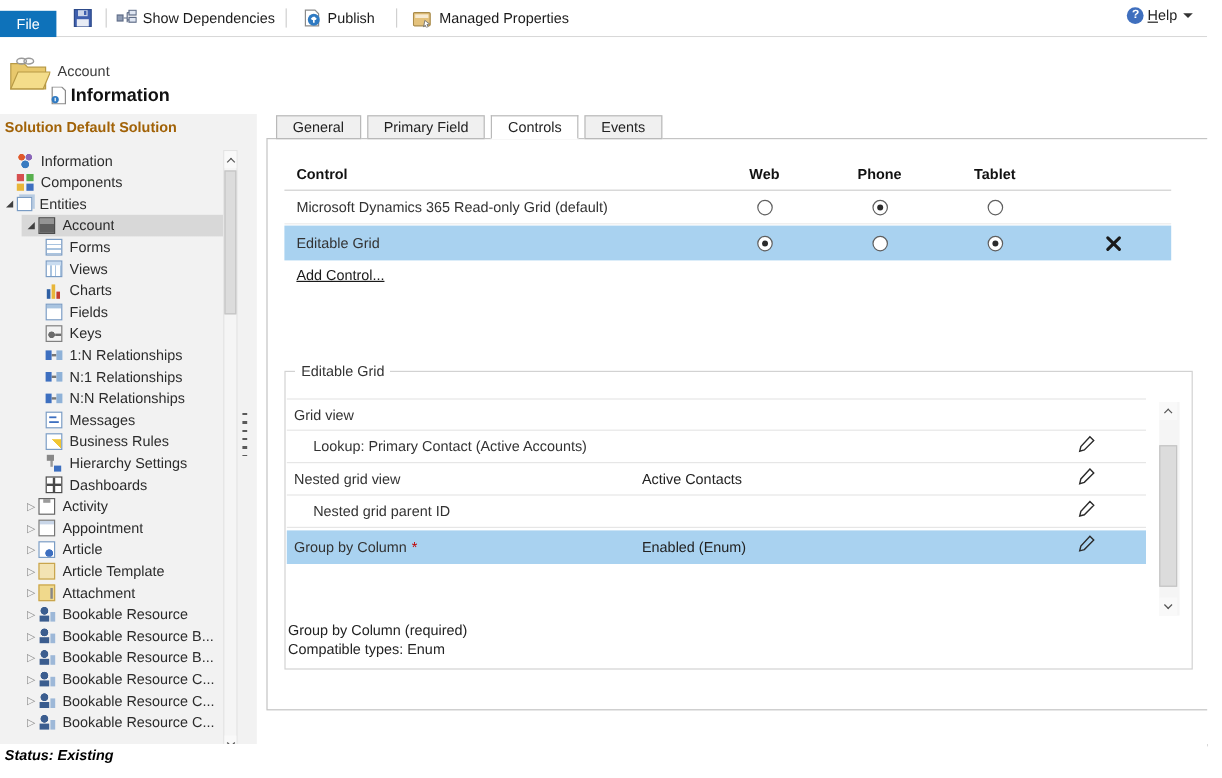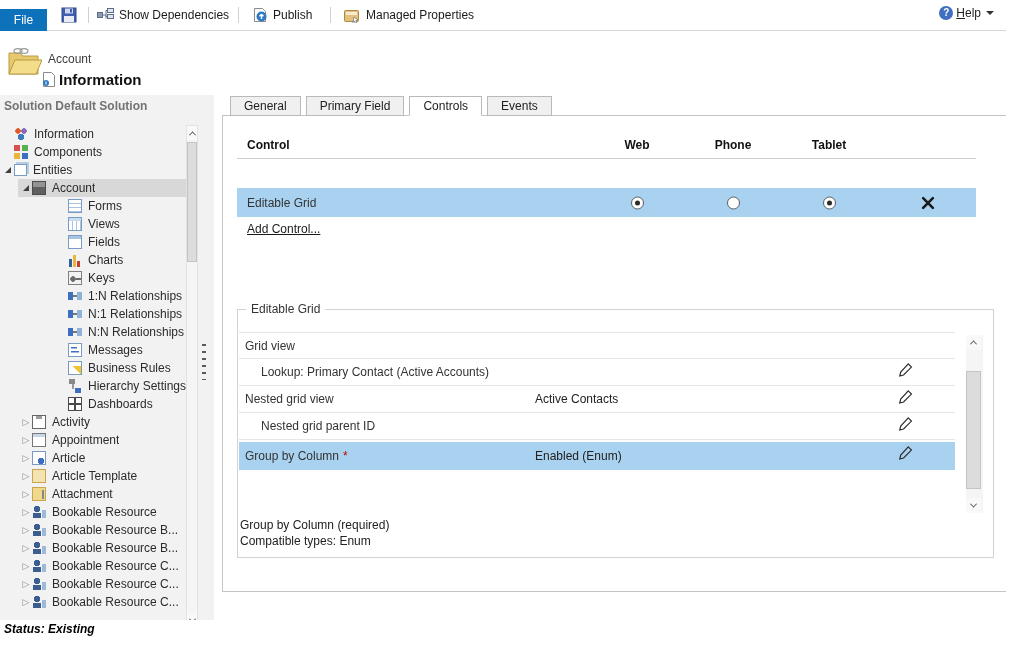--- a/index.html
+++ b/index.html
@@ -21,26 +21,26 @@
 
   
   .pagehead { position:absolute; left:0; top:31px; width:100%; height:64px; background:#fff; }
   .folder-ic { position:absolute; left:6px; top:14px; }
   .entity-name { position:absolute; left:48px; top:21px; color:#3b3b3b; }
   .title-row { position:absolute; left:42px; top:40px; display:flex; align-items:center; gap:4px; }
   .ptitle { font-size:15px; font-weight:bold; color:#111; }
 
   
   .sidebar { position:absolute; left:0; top:95px; width:214px; height:535px; background:#f2f2f2; }
-  .sb-title { position:absolute; left:4px; top:4px; font-weight:bold; color:#737373; }
+  .sb-title { position:absolute; left:4px; top:4px; font-weight:bold; color:#a16207; }
   .tree { position:absolute; left:0; top:30px; width:186px; height:505px; overflow:hidden; }
   .titem { height:18px; display:flex; align-items:center; white-space:nowrap; color:#2b2b2b; }
   .titem.lv0 { padding-left:2px; }
   .titem.lv1 { padding-left:20px; }
-  .titem.lv2 { padding-left:56px;text-align:center; }
+  .titem.lv2 { padding-left:26px;text-align:center; }
   .titem.sel { background:linear-gradient(#d8d8d8,#d8d8d8) no-repeat 18px 0 / 168px 100%; }
   .exp { width:12px; flex:none; display:inline-flex; align-items:center; justify-content:center; font-size:9px; color:#8a8a8a; }
   .exp.open::before { content:""; width:0; height:0; border-right:6px solid #404040; border-top:6px solid transparent; }
   .exp.closed::before { content:"\25B7"; }
   .lbl { margin-left:1px; overflow:hidden; text-overflow:clip; }
 
   .ic { width:14px; height:14px; margin-right:5px; flex:none; display:inline-block; background:#fff; border:1px solid #7a9cc4; }
   .ic-information { border:none; background:radial-gradient(circle at 4px 4px,#e05a2b 2.5px,transparent 3px),radial-gradient(circle at 10px 4px,#8a66b8 2.5px,transparent 3px),radial-gradient(circle at 7px 10px,#3a7bc0 3px,transparent 3.5px); }
   .ic-components { border:none; background:linear-gradient(#d65050,#d65050),linear-gradient(#58b04e,#58b04e),linear-gradient(#e8b63a,#e8b63a),linear-gradient(#3d6fc0,#3d6fc0); background-size:6px 6px; background-position:0 0,8px 0,0 8px,8px 8px; background-repeat:no-repeat; }
   .ic-entities { width:13px; height:12px; box-shadow:2px -2px 0 0 #b8cce2; }
@@ -216,27 +216,27 @@
           <span class="ic ic-forms"></span>
           <span class="lbl">Forms</span>
         </div>
       <div class="titem lv2">
           <span class="exp"></span>
           <span class="ic ic-views"></span>
           <span class="lbl">Views</span>
         </div>
       <div class="titem lv2">
           <span class="exp"></span>
+          <span class="ic ic-charts"></span>
+          <span class="lbl">Charts</span>
+        </div>
+      <div class="titem lv2">
+          <span class="exp"></span>
           <span class="ic ic-fields"></span>
           <span class="lbl">Fields</span>
-        </div>
-      <div class="titem lv2">
-          <span class="exp"></span>
-          <span class="ic ic-charts"></span>
-          <span class="lbl">Charts</span>
         </div>
       <div class="titem lv2">
           <span class="exp"></span>
           <span class="ic ic-keys"></span>
           <span class="lbl">Keys</span>
         </div>
       <div class="titem lv2">
           <span class="exp"></span>
           <span class="ic ic-rel"></span>
           <span class="lbl">1:N Relationships</span>
@@ -345,20 +345,26 @@
     <div class="tab active">Controls</div>
     <div class="tab">Events</div>
   </div>
 
   <div class="panel">
     <div class="ct-head">
       <span class="ct-name">Control</span>
       <span class="col c1">Web</span>
       <span class="col c2">Phone</span>
       <span class="col c3">Tablet</span>
+    </div>
+    <div class="ct-row r1">
+      <span class="ct-name">Microsoft Dynamics 365 Read-only Grid (default)</span>
+      <span class="radio c1"></span>
+      <span class="radio c2 checked"></span>
+      <span class="radio c3"></span>
     </div>
     <div class="ct-row r2">
       <span class="ct-name">Editable Grid</span>
       <span class="radio c1 checked"></span>
       <span class="radio c2"></span>
       <span class="radio c3 checked"></span>
       <span class="del">
         <svg width="14" height="14" viewBox="0 0 13 13">
             <path d="M2 2l9 9M11 2l-9 9" stroke="#1a1a1a" stroke-width="2.4" stroke-linecap="round"></path>
           </svg>

